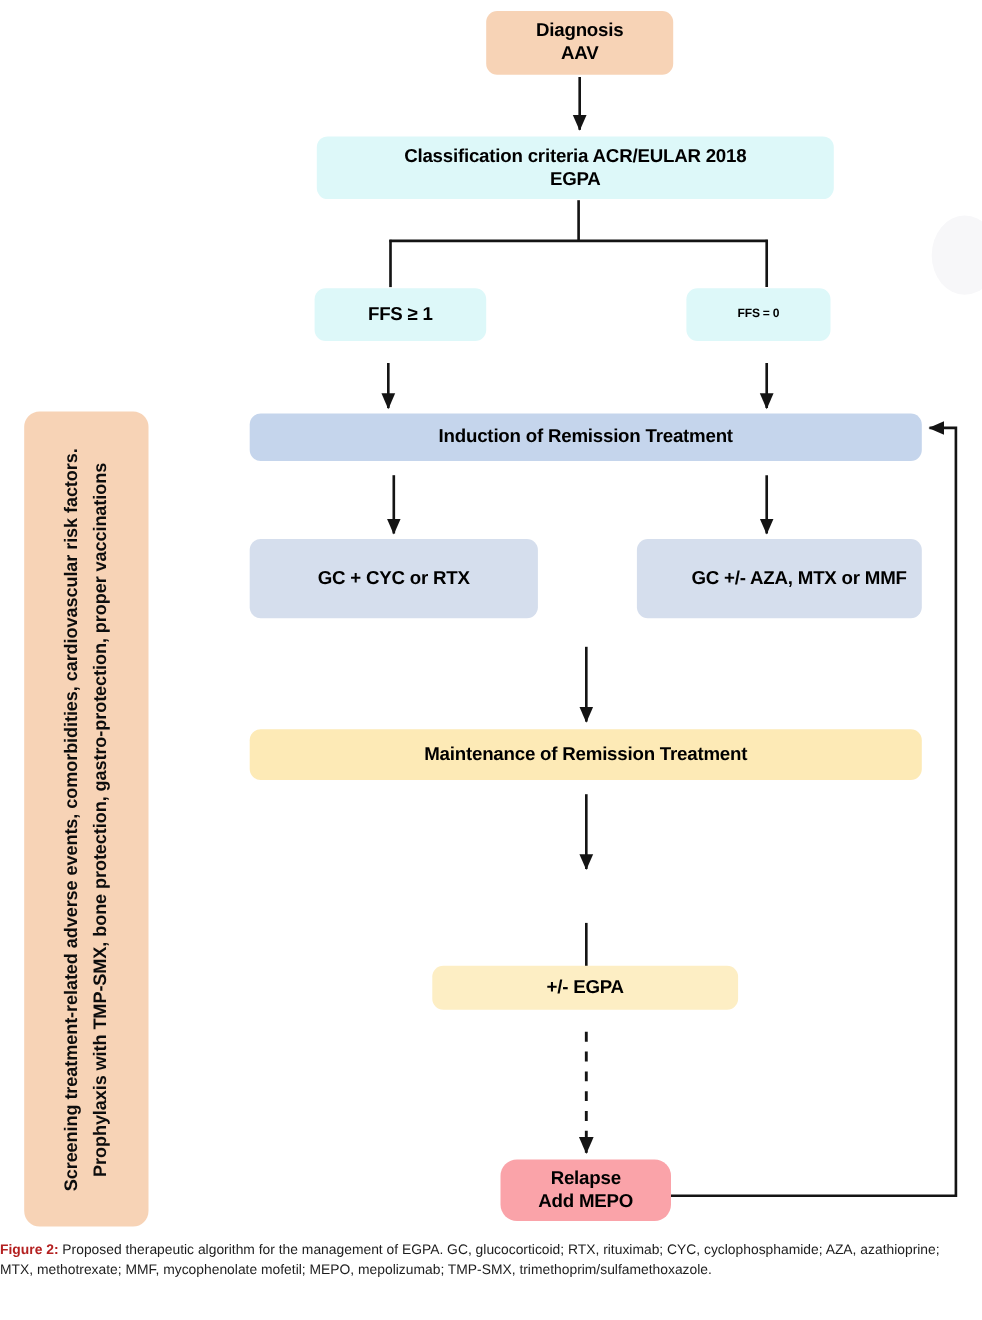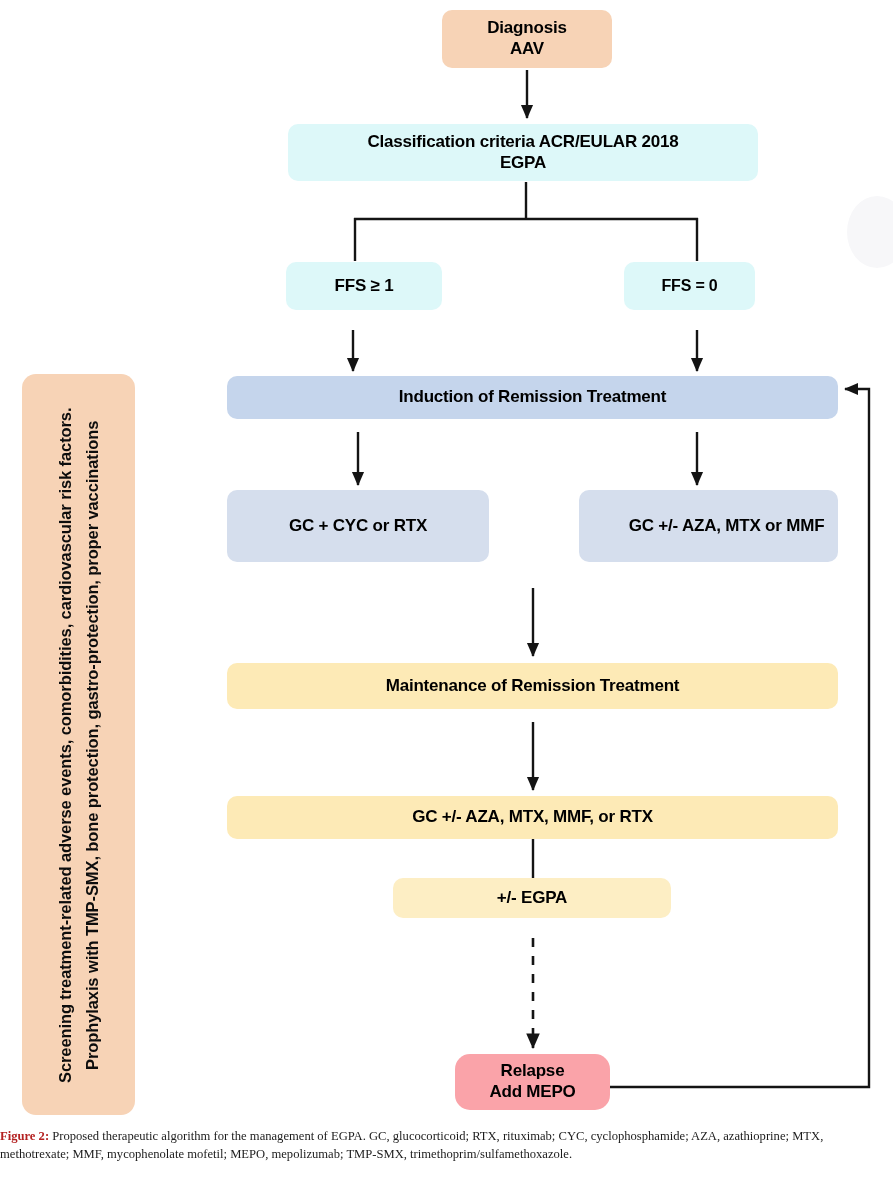--- a/index.html
+++ b/index.html
@@ -68,21 +68,21 @@
   #node-classification {
     left: 288px; top: 124px; width: 470px; height: 57px;
     font-size: 17px;
   }
   #node-ffs-high {
     left: 286px; top: 262px; width: 156px; height: 48px;
     font-size: 17px;
   }
   #node-ffs-zero {
     left: 624px; top: 262px; width: 131px; height: 48px;
-    font-size: 16px;
+    font-size: 11px;
   }
   #node-induction {
     left: 227px; top: 376px; width: 611px; height: 43px;
     font-size: 17px;
   }
   #node-induction-left {
     left: 227px; top: 490px; width: 262px; height: 72px;
     font-size: 17px;
   }
   #node-induction-right {
@@ -131,21 +131,21 @@
     letter-spacing: -0.1px;
     max-height: 718px;
     white-space: normal;
   }
 
   
   #caption {
     position: absolute;
     left: 0px; top: 1128px;
     width: 880px;
-    font-family: Liberation Serif, serif;
+    font-family: Liberation Sans, sans-serif;
     font-size: 12.6px;
     line-height: 1.42;
     color: #1c1c1c;
     text-align: left;
   }
   #caption-label {
     color: #b42121;
     font-weight: bold;
   }
 </style>
@@ -201,21 +201,20 @@
   <div id="node-ffs-zero" class="node cyan">FFS = 0</div>
 
   <div id="node-induction" class="node blue">Induction of Remission Treatment</div>
 
   <div id="node-induction-left" class="node bluealt">GC + CYC or RTX</div>
 
   <div id="node-induction-right" class="node bluealt">GC +/- AZA, MTX or MMF</div>
 
   <div id="node-maintenance" class="node yellow">Maintenance of Remission Treatment</div>
 
-  <div id="node-maintenance-drugs" class="node yellow">GC +/- AZA, MTX, MMF, or RTX</div>
 
   <div id="node-mepo" class="node yellow2">+/- EGPA</div>
 
   <div id="node-relapse" class="node pink">Relapse
 Add MEPO</div>
 
   <div id="sidebar-note">
     <span id="sidebar-note-text">Screening treatment-related adverse events, comorbidities, cardiovascular risk factors. Prophylaxis with TMP-SMX, bone protection, gastro-protection, proper vaccinations</span>
   </div>
 

